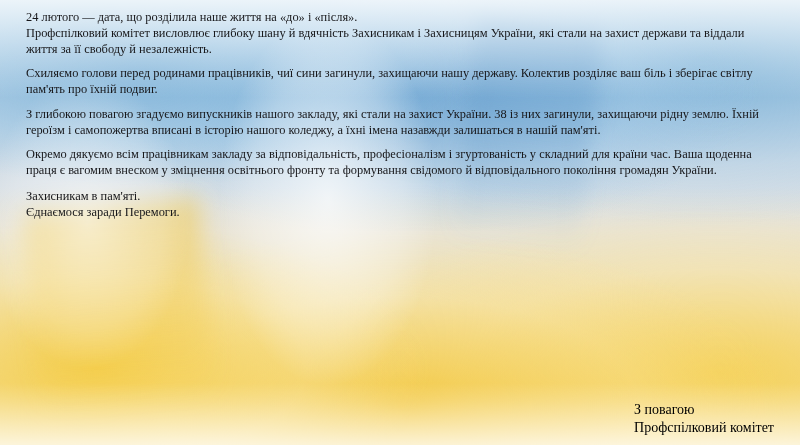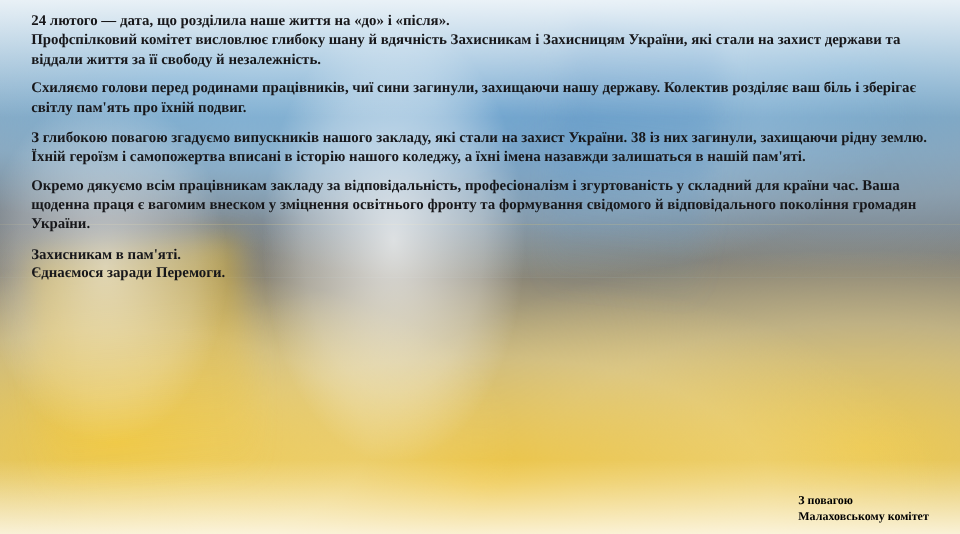--- a/index.html
+++ b/index.html
@@ -11,22 +11,21 @@
     height: 445px;
     overflow: hidden;
     font-family: "Liberation Serif", serif;
     background: #ffffff;
   }
   .page {
     position: relative;
     width: 800px;
     height: 445px;
     overflow: hidden;
-    background: #737373;
-    font-weight: bold;
+    background: #e5e5e5;
   }
   
   .bg {
     position: absolute;
     inset: 0;
     overflow: hidden;
   }
   .bg-blue {
     position: absolute;
     left: 0; right: 0; top: 0;
@@ -111,21 +110,21 @@
   }
   .para:last-child { margin-bottom: 4px; }
   .tight { margin-bottom: 0; }
   .slogan-block { margin-top: 10px; }
   .slogan-line { margin: 0; }
   .signature {
     position: absolute;
     right: 26px;
     bottom: 8px;
     text-align: left;
-    font-size: 10px;
+    font-size: 14px;
     line-height: 1.3;
   }
   .signature div { white-space: nowrap; }
 </style>
 </head>
 <body>
 
 <div class="page">
 
   <div class="bg">
@@ -149,16 +148,16 @@
 
     <div class="slogan-block">
       <p class="para slogan-line">Захисникам в пам'яті.</p>
       <p class="para slogan-line">Єднаємося заради Перемоги.</p>
     </div>
 
   </div>
 
   <div class="signature">
     <div>З повагою</div>
-    <div>Малаховському комітет</div>
+    <div>Профспілковий комітет</div>
   </div>
 
 </div>
 
 </body></html>

